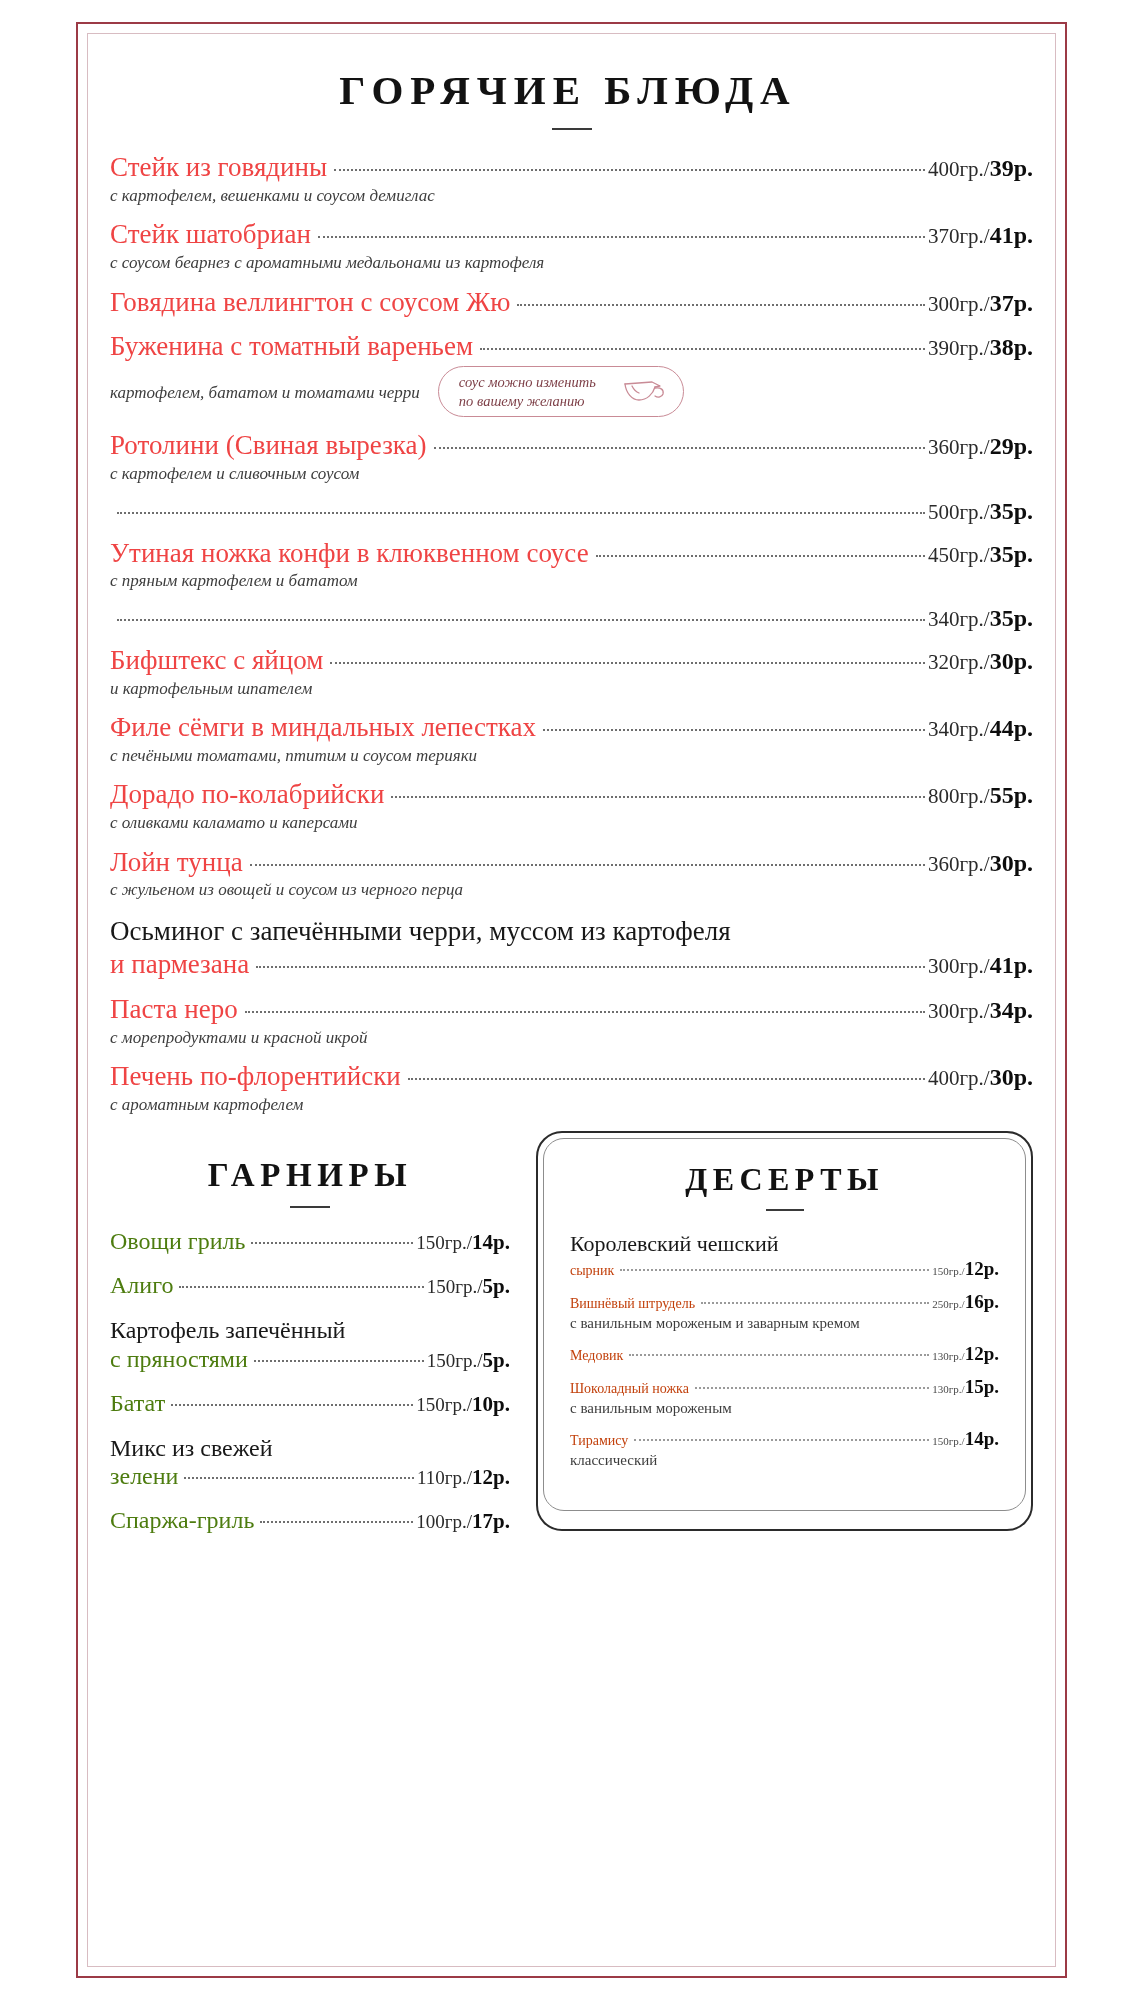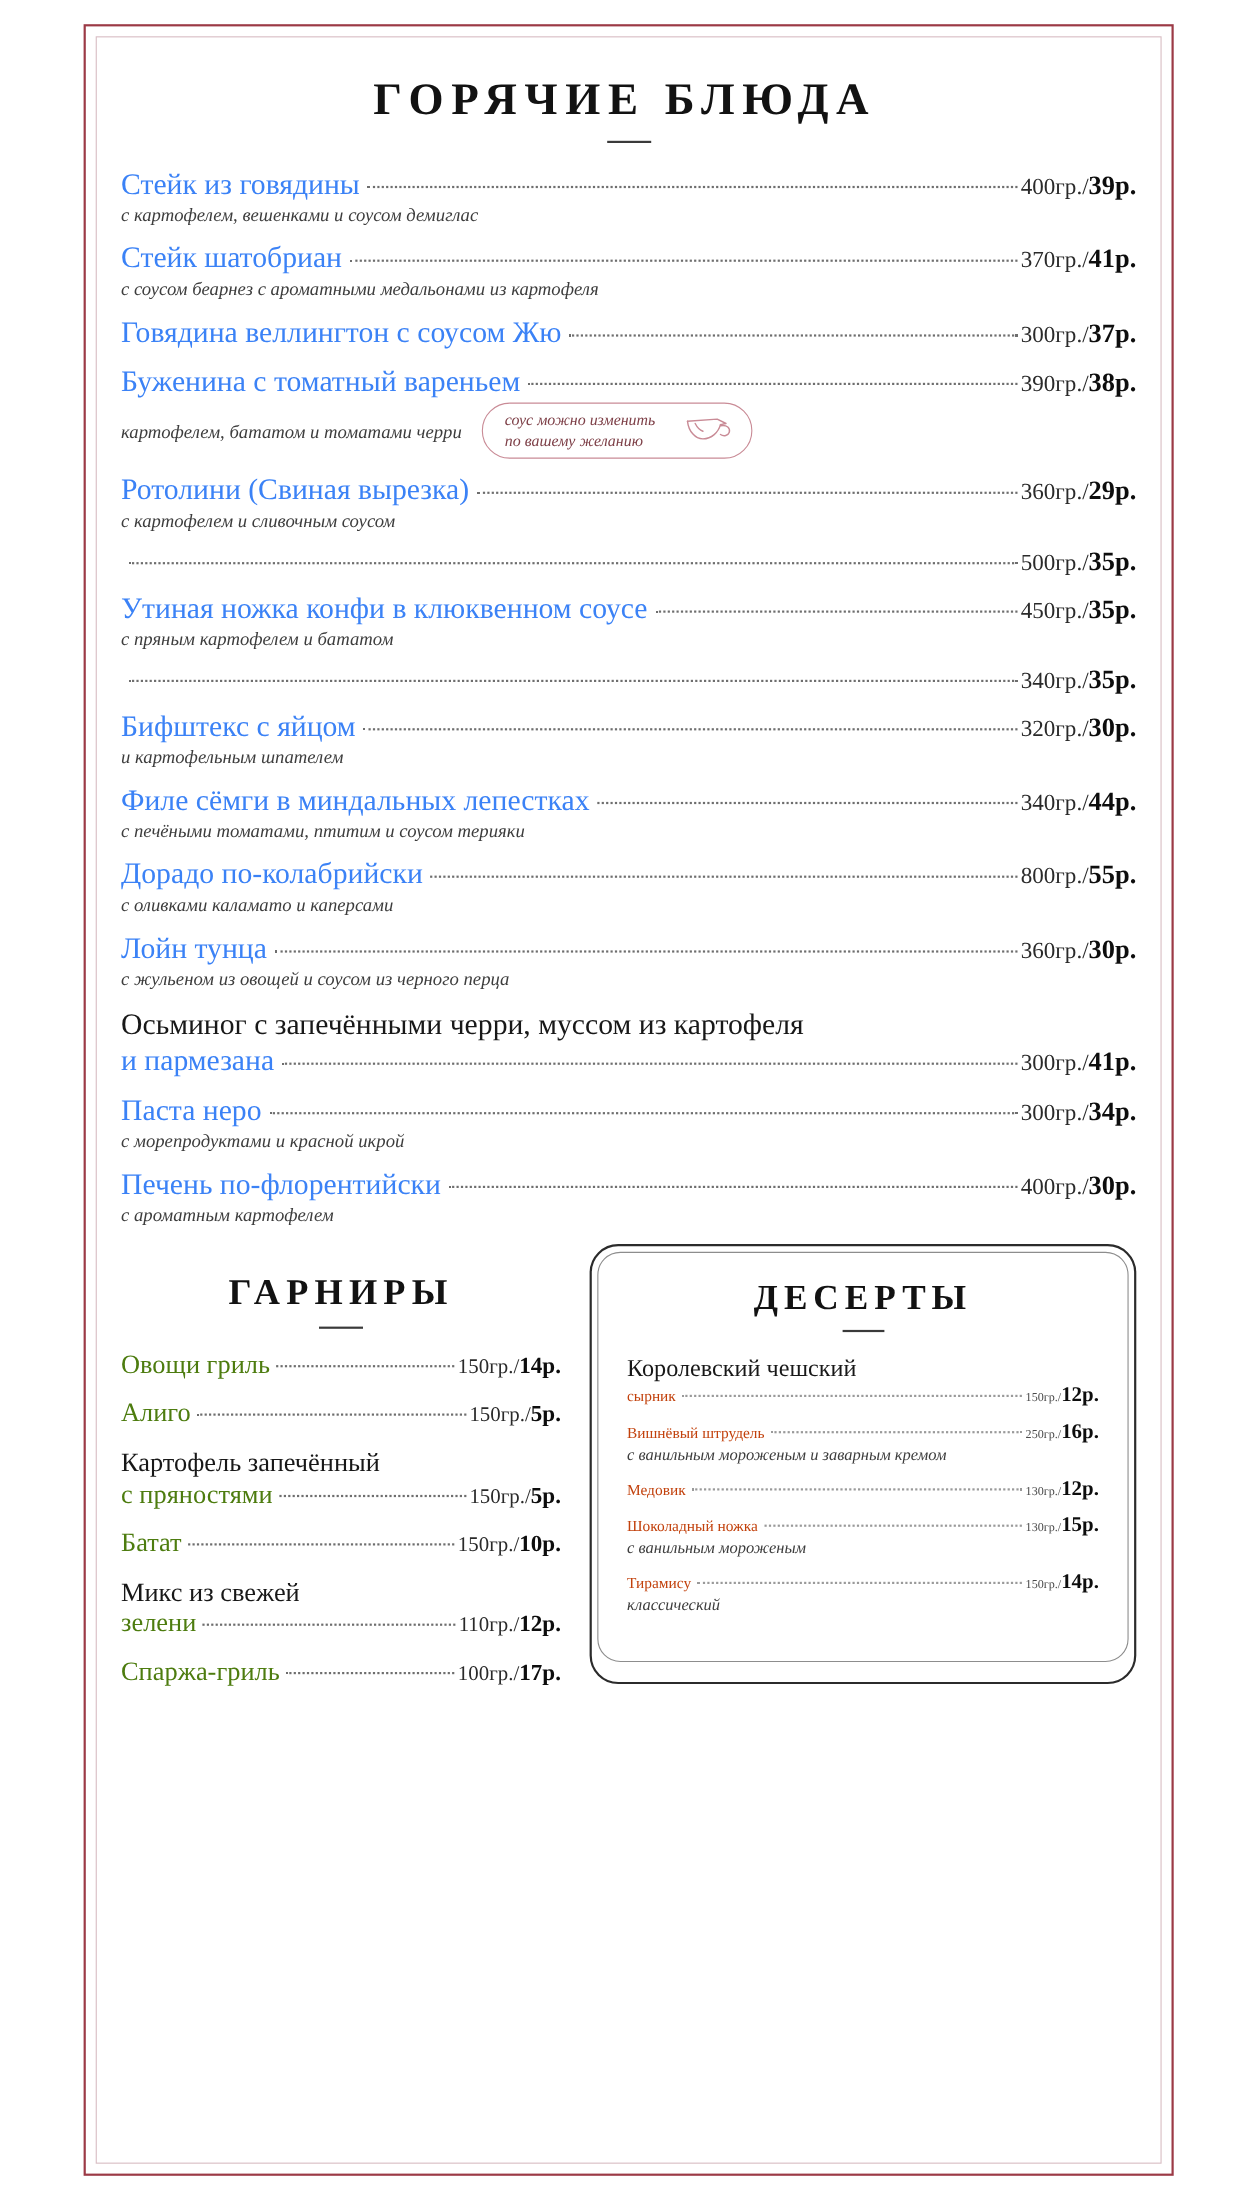--- a/index.html
+++ b/index.html
@@ -74,21 +74,21 @@
   .dish { margin-bottom: 13px; }
   .dish-line {
     display: flex;
     align-items: baseline;
     width: 100%;
   }
   .dish-name {
     font-size: 27px;
     line-height: 1.18;
     white-space: nowrap;
-    color: #3b82f6;
+    color: #ef4444;
   }
   .dots {
     flex: 1 1 auto;
     min-width: 8px;
     margin: 0 3px 0 7px;
     border-bottom: 2.5px dotted #6e6e6e;
     transform: translateY(-5px);
     height: 0;
   }
   .price {
@@ -223,21 +223,20 @@
     flex: 1 1 auto;
     min-width: 6px;
     margin: 0 3px 0 6px;
     border-bottom: 2px dotted #9a9a9a;
     transform: translateY(-4px);
     height: 0;
   }
   .dessert-price { white-space: nowrap; font-size: 11px; color: #4a4a4a; }
   .dessert-price .amount { font-weight: bold; font-size: 19px; color: #0d0d0d; }
   .dessert-desc {
-    font-style: italic;
     font-size: 15px;
     color: #3d3d3d;
     line-height: 1.2;
     margin-top: 1px;
   }
 </style>
 </head>
 <body>
 
 <div class="page">

